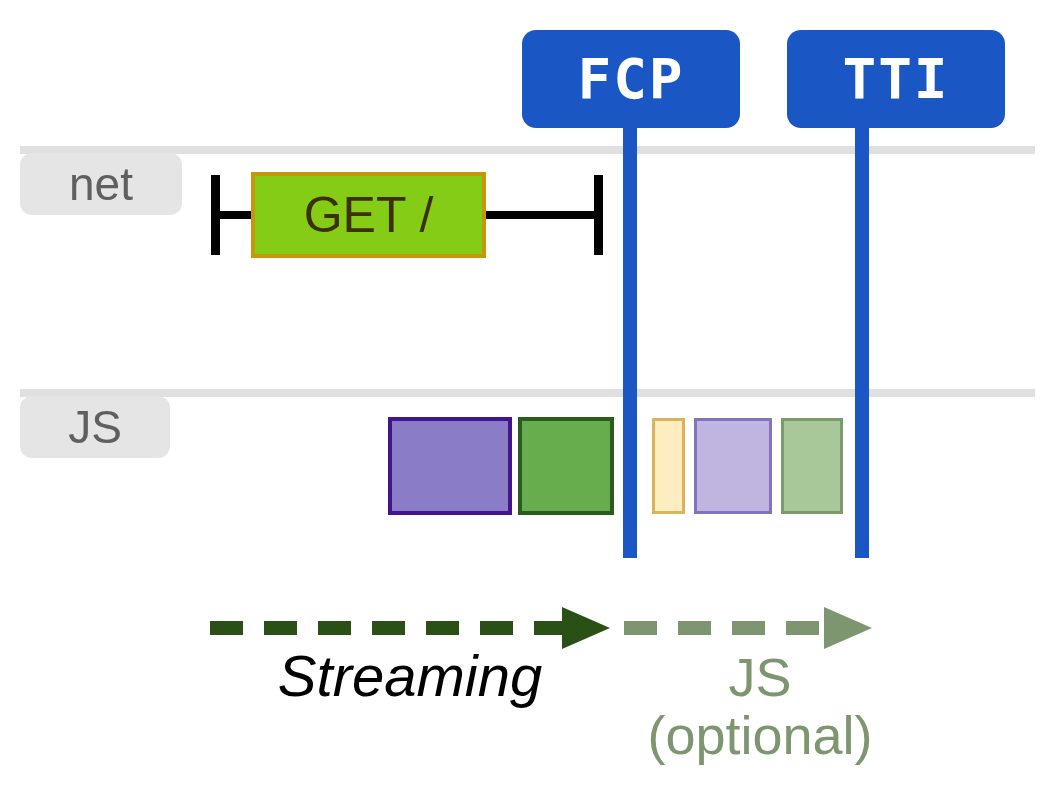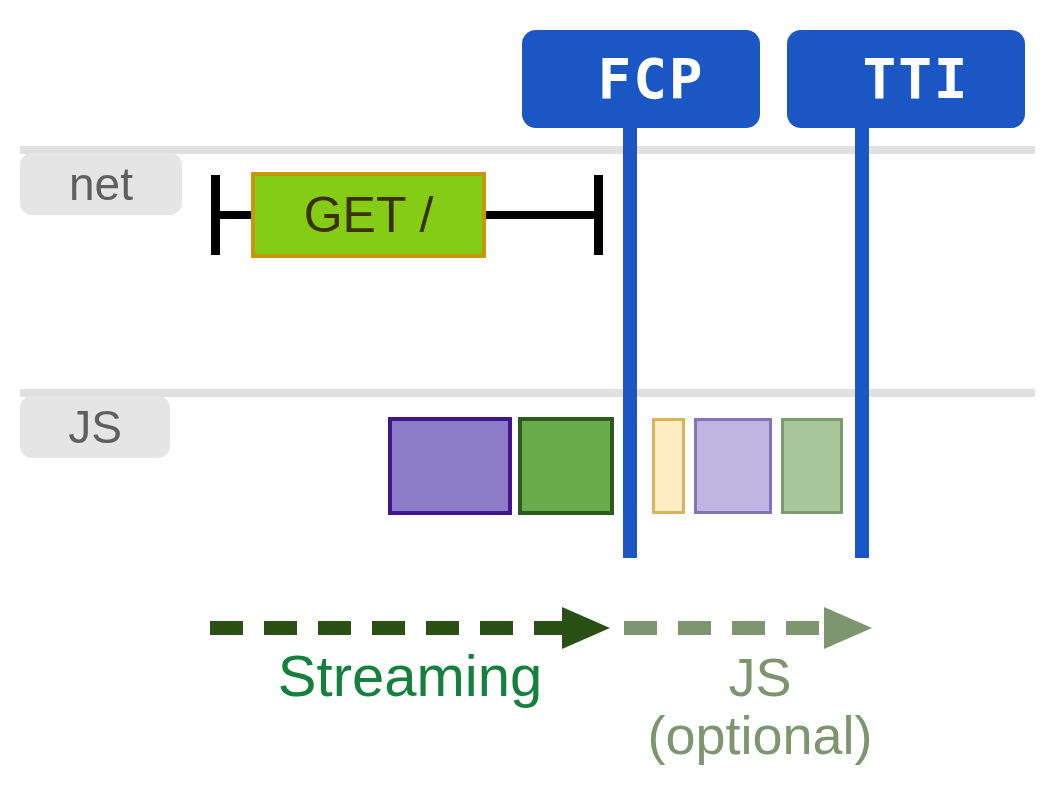--- a/index.html
+++ b/index.html
@@ -101,21 +101,20 @@
     border-radius: 14px;
     display: flex;
     align-items: center;
     justify-content: center;
     color: #ffffff;
     font-family: "DejaVu Sans Mono", "Liberation Mono", monospace;
     font-weight: bold;
     font-size: 56px;
     letter-spacing: 2px;
     line-height: 1;
-    padding-left: 20px;
   }
 
   
   .arrow-wrap { position: absolute; }
   .arrow-dash {
     position: absolute;
     left: 0;
     top: 0;
     height: 14px;
   }
@@ -130,22 +129,23 @@
   .caption {
     position: absolute;
     text-align: center;
     line-height: 1.08;
     white-space: pre-line;
   }
   .caption.streaming {
     left: 200px;
     top: 645px;
     width: 420px;
-    color: #15803d;
+    color: #000000;
     font-size: 58px;
+    font-style: italic;
   }
   .caption.jsoptional {
     left: 610px;
     top: 648px;
     width: 300px;
     color: #7d9670;
     font-size: 54px;
   }
 </style>
 </head>

